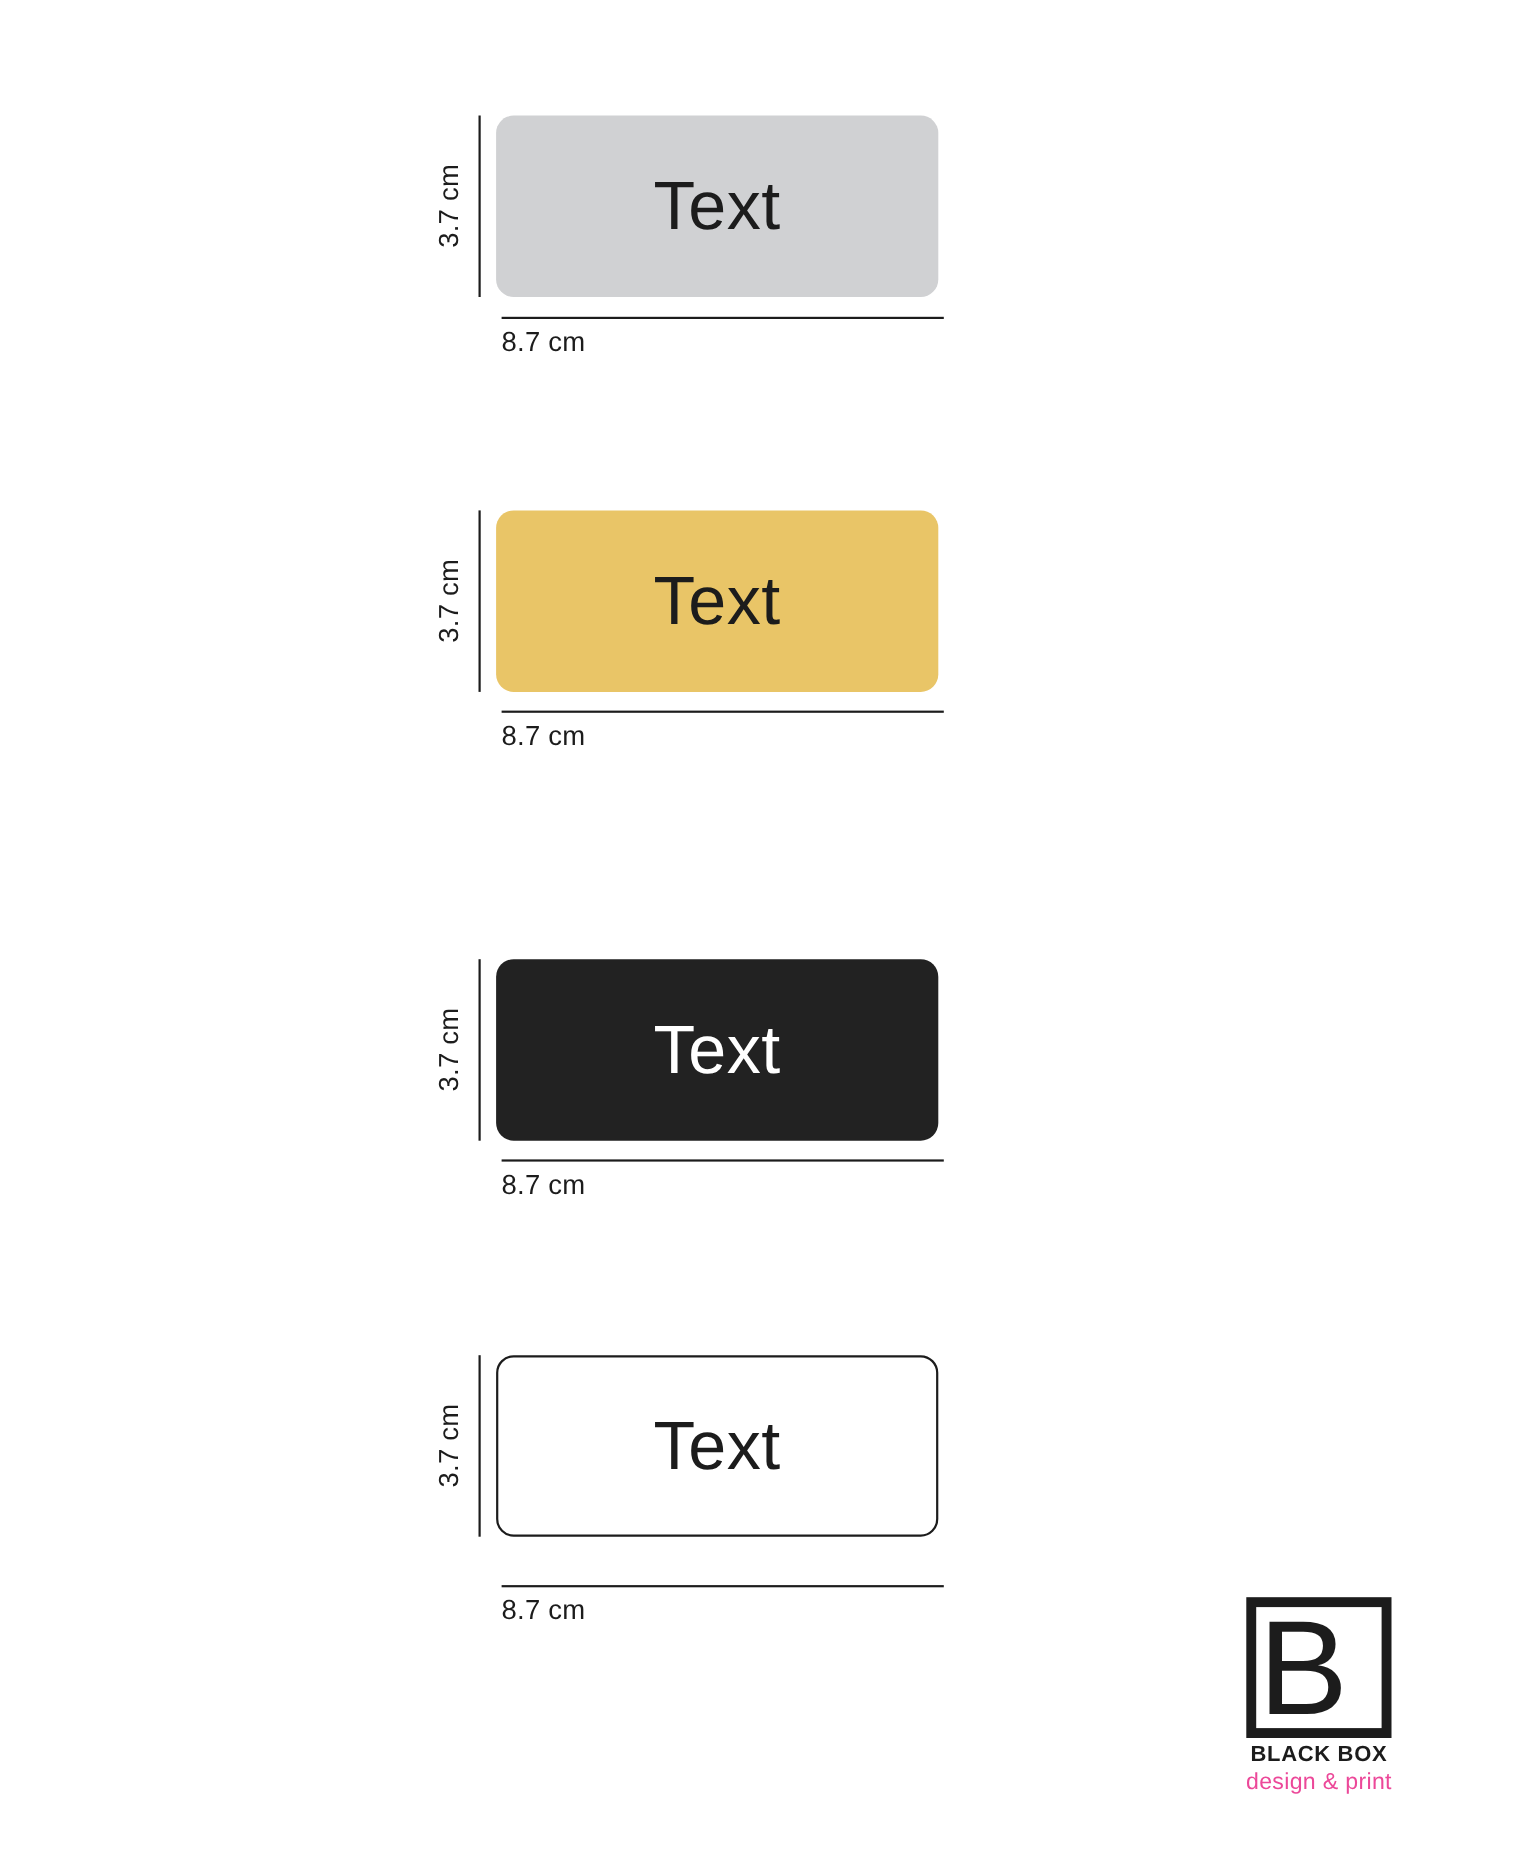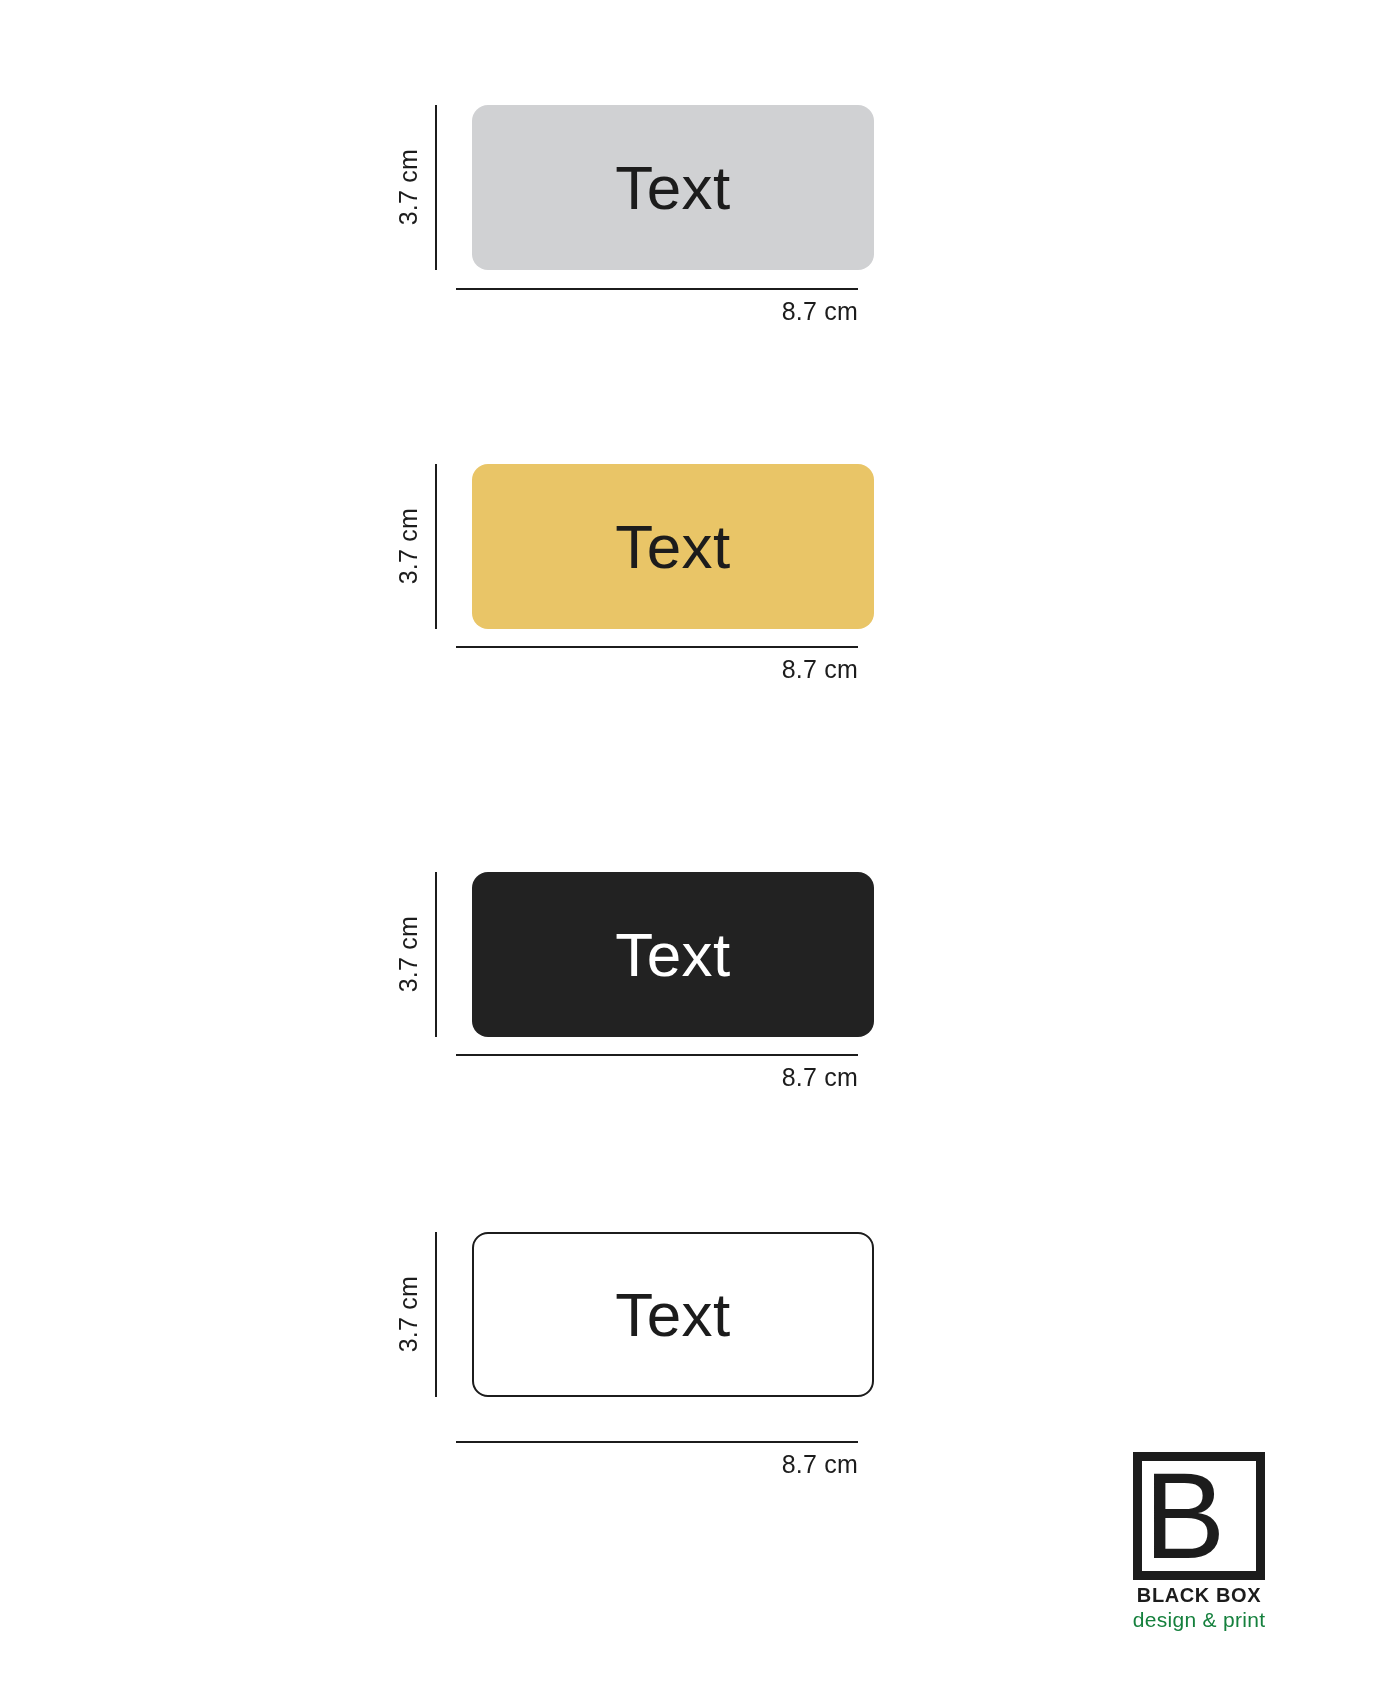--- a/index.html
+++ b/index.html
@@ -51,21 +51,21 @@
   .height-rule {
     width: 0;
     border-left: 2.5px solid #1c1c1c;
     height: 100%;
     margin-left: 14px;
   }
 
   
   .plate {
     position: absolute;
-    left: 472px;
+    left: 451px;
     top: 0;
     width: 402px;
     height: 100%;
     border-radius: 16px;
     display: flex;
     align-items: center;
     justify-content: center;
     box-sizing: border-box;
   }
   .plate-text {
@@ -73,21 +73,21 @@
     line-height: 1;
     letter-spacing: 0.5px;
     font-family: "Liberation Sans", sans-serif;
   }
 
   
   .width-dim {
     position: absolute;
     left: 456px;
     width: 402px;
-    text-align: right;
+    text-align: left;
   }
   .width-rule {
     width: 100%;
     height: 0;
     border-top: 2.5px solid #1c1c1c;
   }
   .width-label {
     margin-top: 7px;
     font-size: 25px;
     color: #1c1c1c;
@@ -129,21 +129,21 @@
     margin-top: 4px;
     font-size: 20px;
     font-weight: bold;
     letter-spacing: 0.6px;
     color: #1c1c1c;
     font-family: "Liberation Sans", sans-serif;
   }
   .logo-tagline {
     margin-top: 1px;
     font-size: 21px;
-    color: #15803d;
+    color: #ec4899;
     letter-spacing: 0.3px;
     font-family: "Liberation Sans", sans-serif;
   }
 </style>
 </head>
 <body>
 
 <div class="canvas">
 
   <div class="swatch-row" style="top:105px; height:165px;">

